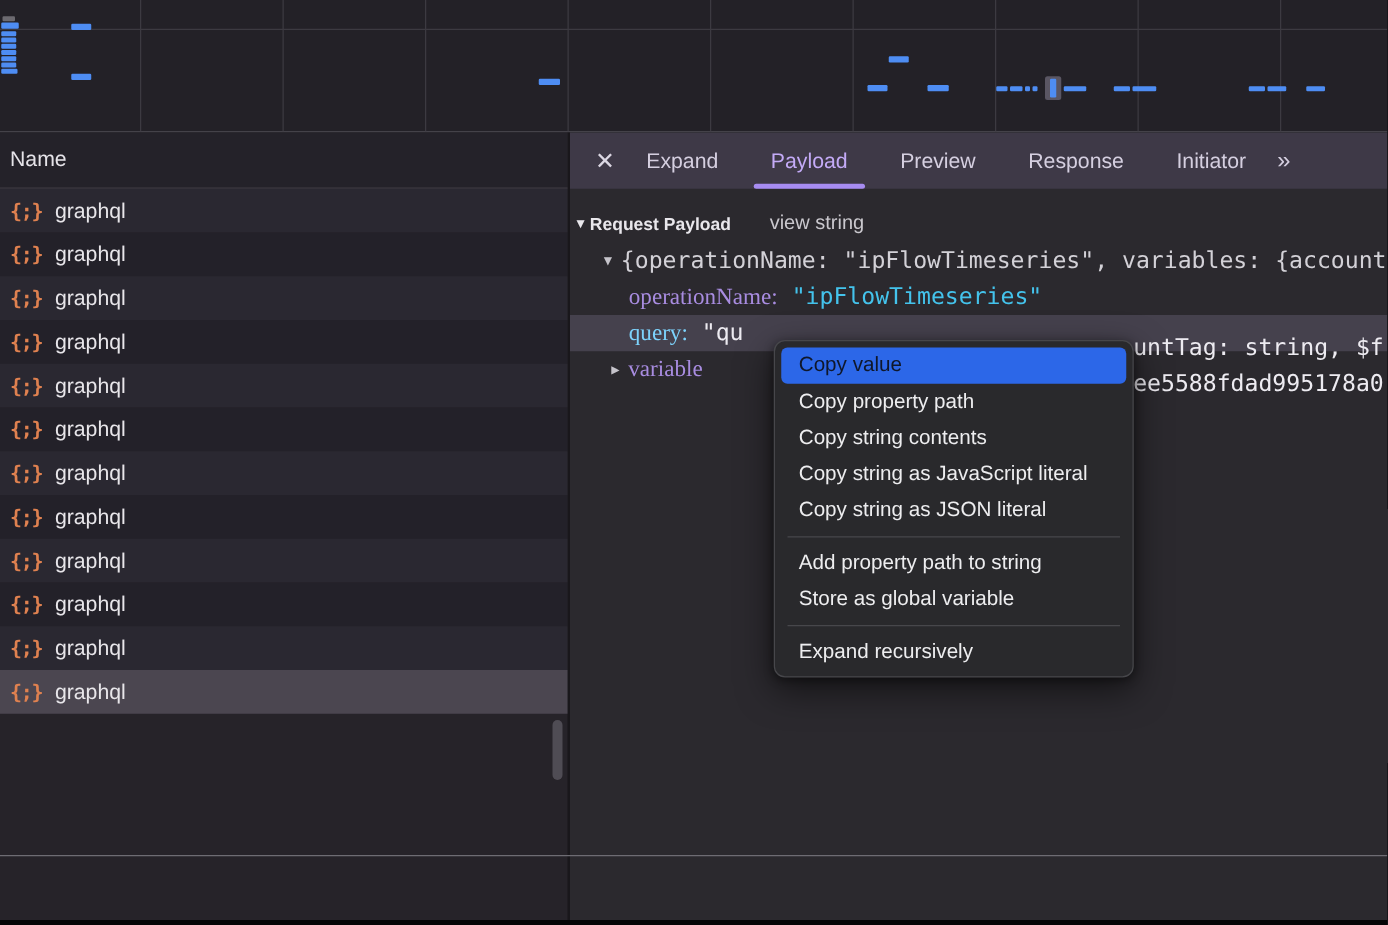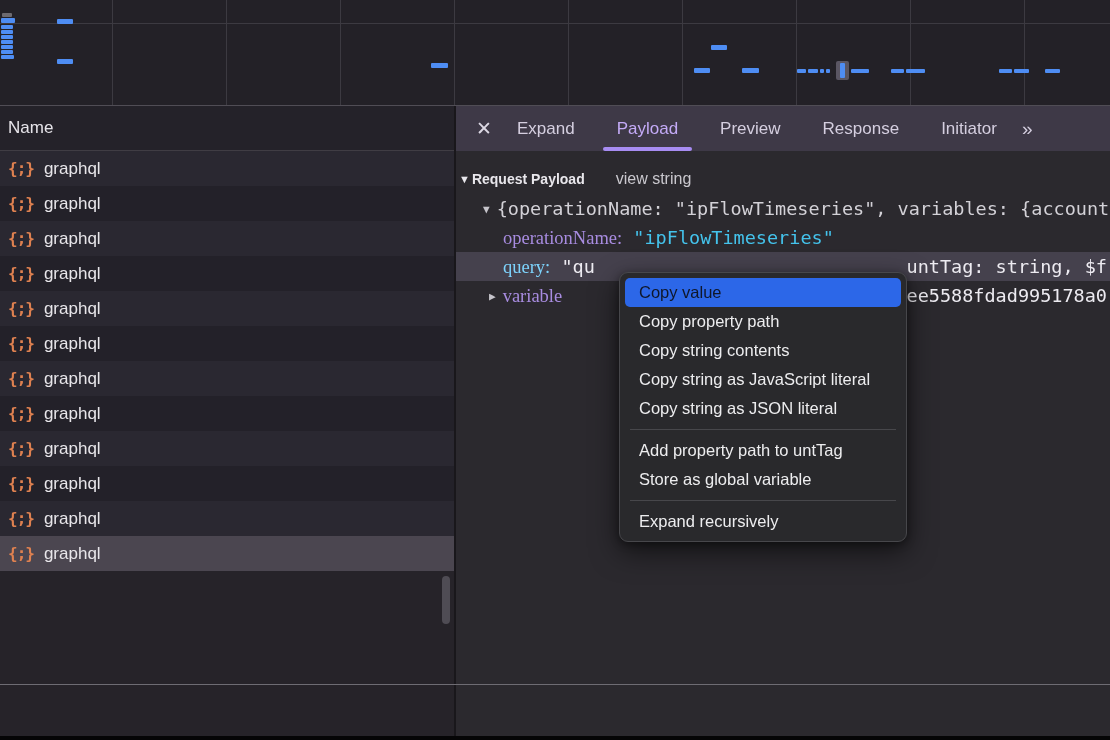--- a/index.html
+++ b/index.html
@@ -58,21 +58,21 @@
         white-space:nowrap;}
   .tree-row{height:29px;position:relative;}
   .caret{font-size:11px;color:#c6c4cb;vertical-align:2px;margin-right:7px;}
   .t-preview{color:#d3d1d7;padding-left:27px;}
   .t-key{color:#a88ce0;font-family:Liberation Serif, serif;}
   .t-string{color:#44c3ec;}
   .row-op{padding-left:47px;}
   .row-query{padding-left:47px;background:#45414d;}
   .row-query .t-key{color:#7dd3fc;}
   .t-white{color:#edebf1;}
-  .right-clip{position:absolute;right:3px;top:0;}
+  .right-clip{position:absolute;right:3px;top:12px;}
   .row-vars{padding-left:33px;}
 
   
   #context-menu{position:absolute;left:619px;top:272px;width:286px;
                 background:#29292c;border:1px solid #47474b;border-radius:9px;
                 box-shadow:0 10px 28px rgba(0,0,0,.55), 0 2px 8px rgba(0,0,0,.4);
                 padding:5px 0;z-index:10;font-size:16.5px;color:#ededef;}
   .menu-item{height:29px;display:flex;align-items:center;padding:0 14px;
              margin:0 5px;border-radius:5px;}
   .menu-item.highlighted{background:#2c67e8;color:#0f172a;}
@@ -238,21 +238,21 @@
     </div>
   </div>
 
   <div id="context-menu">
     <div class="menu-item highlighted">Copy value</div>
     <div class="menu-item">Copy property path</div>
     <div class="menu-item">Copy string contents</div>
     <div class="menu-item">Copy string as JavaScript literal</div>
     <div class="menu-item">Copy string as JSON literal</div>
     <div class="menu-sep"></div>
-    <div class="menu-item">Add property path to untTag</div>
+    <div class="menu-item">Add property path to string</div>
     <div class="menu-item">Store as global variable</div>
     <div class="menu-sep"></div>
     <div class="menu-item">Expand recursively</div>
   </div>
 
   <div id="bottom-rule"></div>
   <div id="bottom-bar"></div>
 </div>
 
 </body></html>

